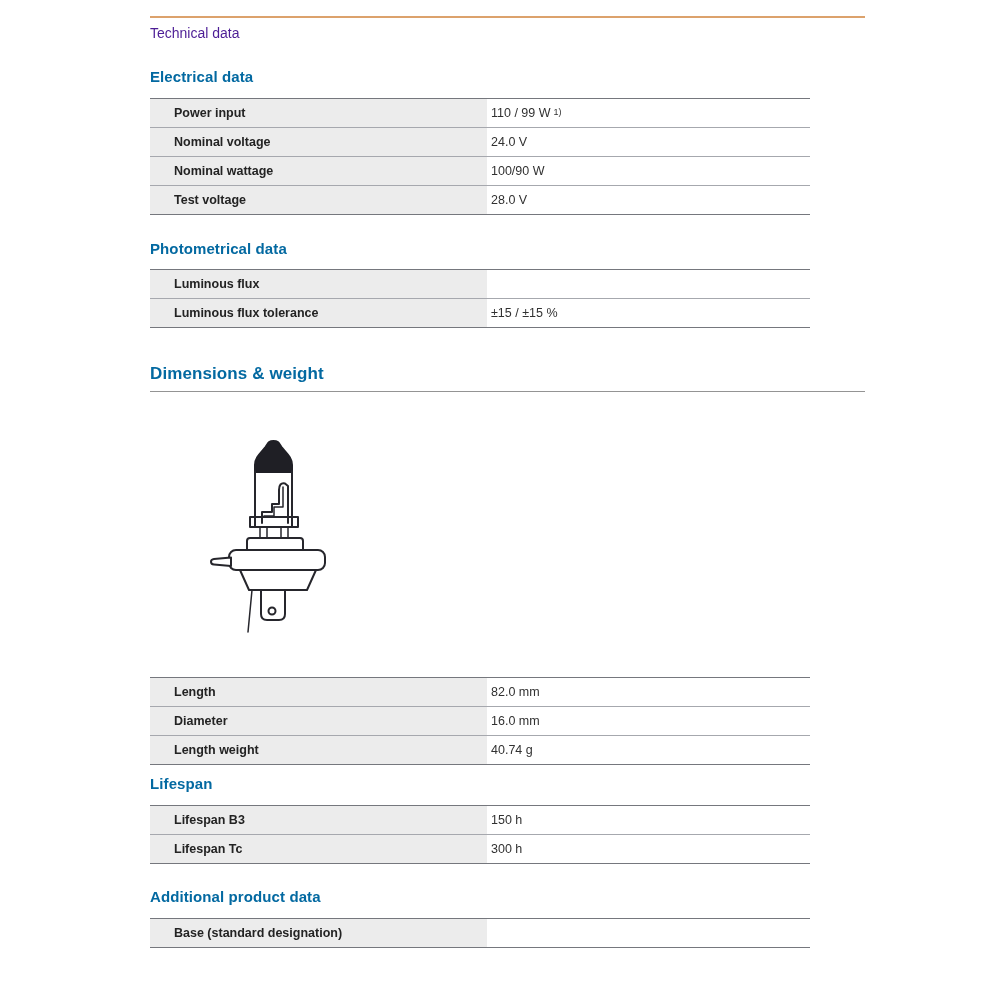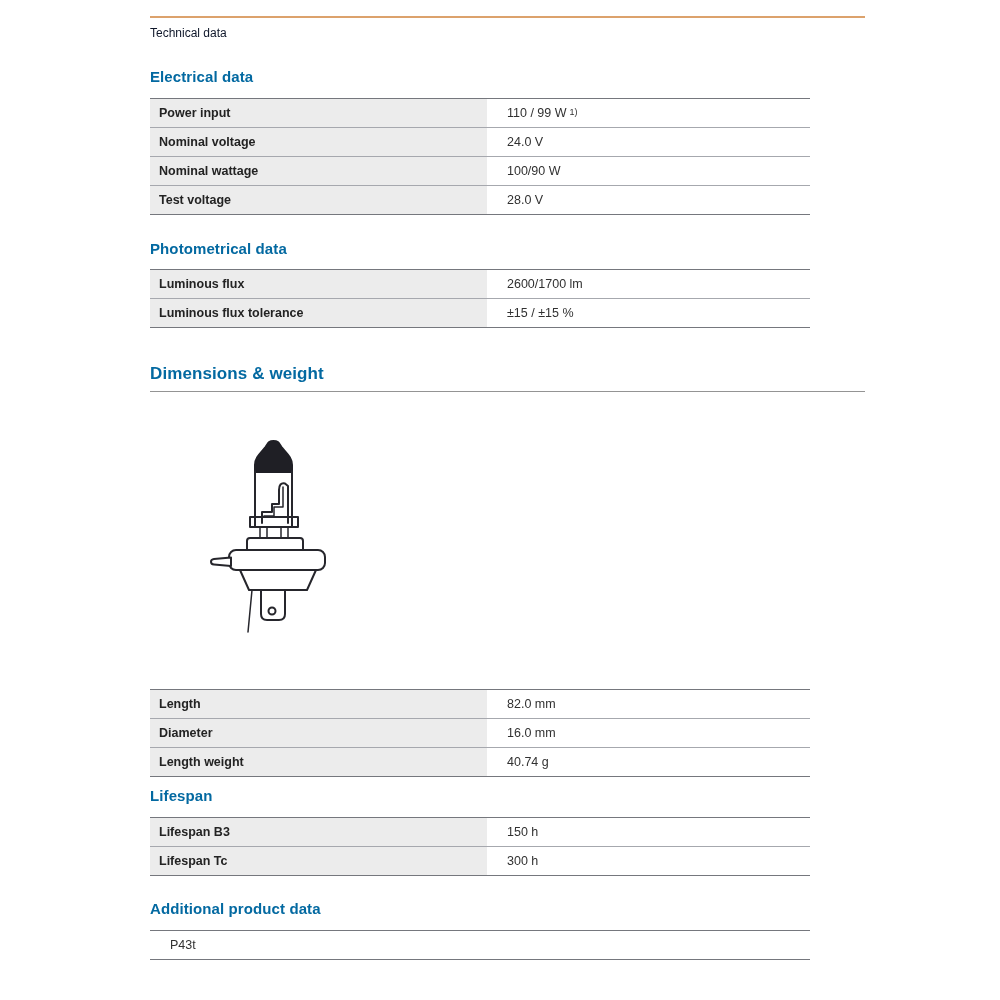--- a/index.html
+++ b/index.html
@@ -3,35 +3,35 @@
 <meta charset="utf-8">
 <style>
   html,body{margin:0;padding:0;}
   body{
     width:1000px;height:1000px;background:#ffffff;
     font-family:"Liberation Sans",sans-serif;color:#222;
     overflow:hidden;
   }
   .content{margin-left:150px;width:715px;}
   .accent-rule{margin-top:16px;height:2px;background:#dca26c;}
-  .tech-link{display:block;margin-top:7px;font-size:12px;line-height:16px;color:#0f172a;text-decoration:none;cursor:pointer;}
+  .tech-link{display:block;margin-top:7px;font-size:14px;line-height:16px;color:#4c1d95;text-decoration:none;cursor:pointer;}
   h2{margin:0;font-size:15px;line-height:20px;font-weight:bold;color:#0369a1;letter-spacing:.1px;}
   h2.big{font-size:17px;line-height:22px;}
   .mt-elec{margin-top:26px;}
   .mt-photo{margin-top:24px;}
   .mt-dims{margin-top:35px;}
   .mt-life{margin-top:9px;}
   .mt-add{margin-top:23px;}
   .tbl{width:660px;margin-top:11px;border-top:1px solid #75777d;border-bottom:1px solid #75777d;}
   .tbl.mt10{margin-top:10px;}
   .row{display:flex;height:28px;border-bottom:1px solid #a6a8ae;align-items:stretch;}
   .row:last-child{border-bottom:none;}
   .cell{display:flex;align-items:center;font-size:12.5px;box-sizing:border-box;}
-  .cell.label{width:337px;background:#ececec;padding-left:9px;font-weight:bold;color:#232323;}
-  .cell.value{flex:1;padding-left:20px;color:#313131;}
+  .cell.label{width:337px;background:#ececec;padding-left:24px;font-weight:bold;color:#232323;}
+  .cell.value{flex:1;padding-left:4px;color:#313131;}
   .cell.value sup{font-size:9px;margin-left:3px;line-height:1;position:relative;top:-1px;}
   .footnote{margin-top:8px;font-size:10.5px;color:#333;line-height:14px;}
   .footnote sup{font-size:8.5px;margin-right:2px;}
   .divider{margin-top:6px;height:1px;background:#949494;}
   .figure{display:block;margin-top:37px;margin-left:50px;width:160px;height:215px;}
 </style>
 </head>
 <body>
 
 <div class="content">
@@ -59,21 +59,20 @@
     <div class="row">
       <div class="cell label">Test voltage</div>
       <div class="cell value">28.0 V</div>
     </div>
   </div>
 
   <h2 class="mt-photo">Photometrical data</h2>
   <div class="tbl mt10">
     <div class="row">
       <div class="cell label">Luminous flux</div>
-      <div class="cell value">2600/1700 lm</div>
     </div>
     <div class="row">
       <div class="cell label">Luminous flux tolerance</div>
       <div class="cell value">±15 / ±15 %</div>
     </div>
   </div>
 
   <h2 class="big mt-dims">Dimensions &amp; weight</h2>
   <div class="divider"></div>
 
@@ -96,21 +95,21 @@
     <path d="M231,578.5 L214,580 Q211,580.3 211,582.8 Q211,585.3 214,585.6 L231,587 Z" fill="#ffffff"></path>
 
     <path d="M240,591 L249,611 L307,611 L316,591"></path>
 
     <path d="M261,611 L261,635 C261,639 263,641 267,641 L279,641 C283,641 285,639 285,635 L285,611"></path>
     <circle cx="272" cy="632" r="3.5"></circle>
 
     <path d="M252,611 L248,653" stroke-width="1.5"></path>
   </svg>
 
-  <div class="tbl" style="margin-top:45px;">
+  <div class="tbl" style="margin-top:33px;">
     <div class="row">
       <div class="cell label">Length</div>
       <div class="cell value">82.0 mm</div>
     </div>
     <div class="row">
       <div class="cell label">Diameter</div>
       <div class="cell value">16.0 mm</div>
     </div>
     <div class="row">
       <div class="cell label">Length weight</div>
@@ -126,17 +125,17 @@
     </div>
     <div class="row">
       <div class="cell label">Lifespan Tc</div>
       <div class="cell value">300 h</div>
     </div>
   </div>
 
   <h2 class="mt-add">Additional product data</h2>
   <div class="tbl">
     <div class="row">
-      <div class="cell value">P43t</div>
+      <div class="cell label">Base (standard designation)</div>
     </div>
   </div>
 
 </div>
 
 </body></html>

